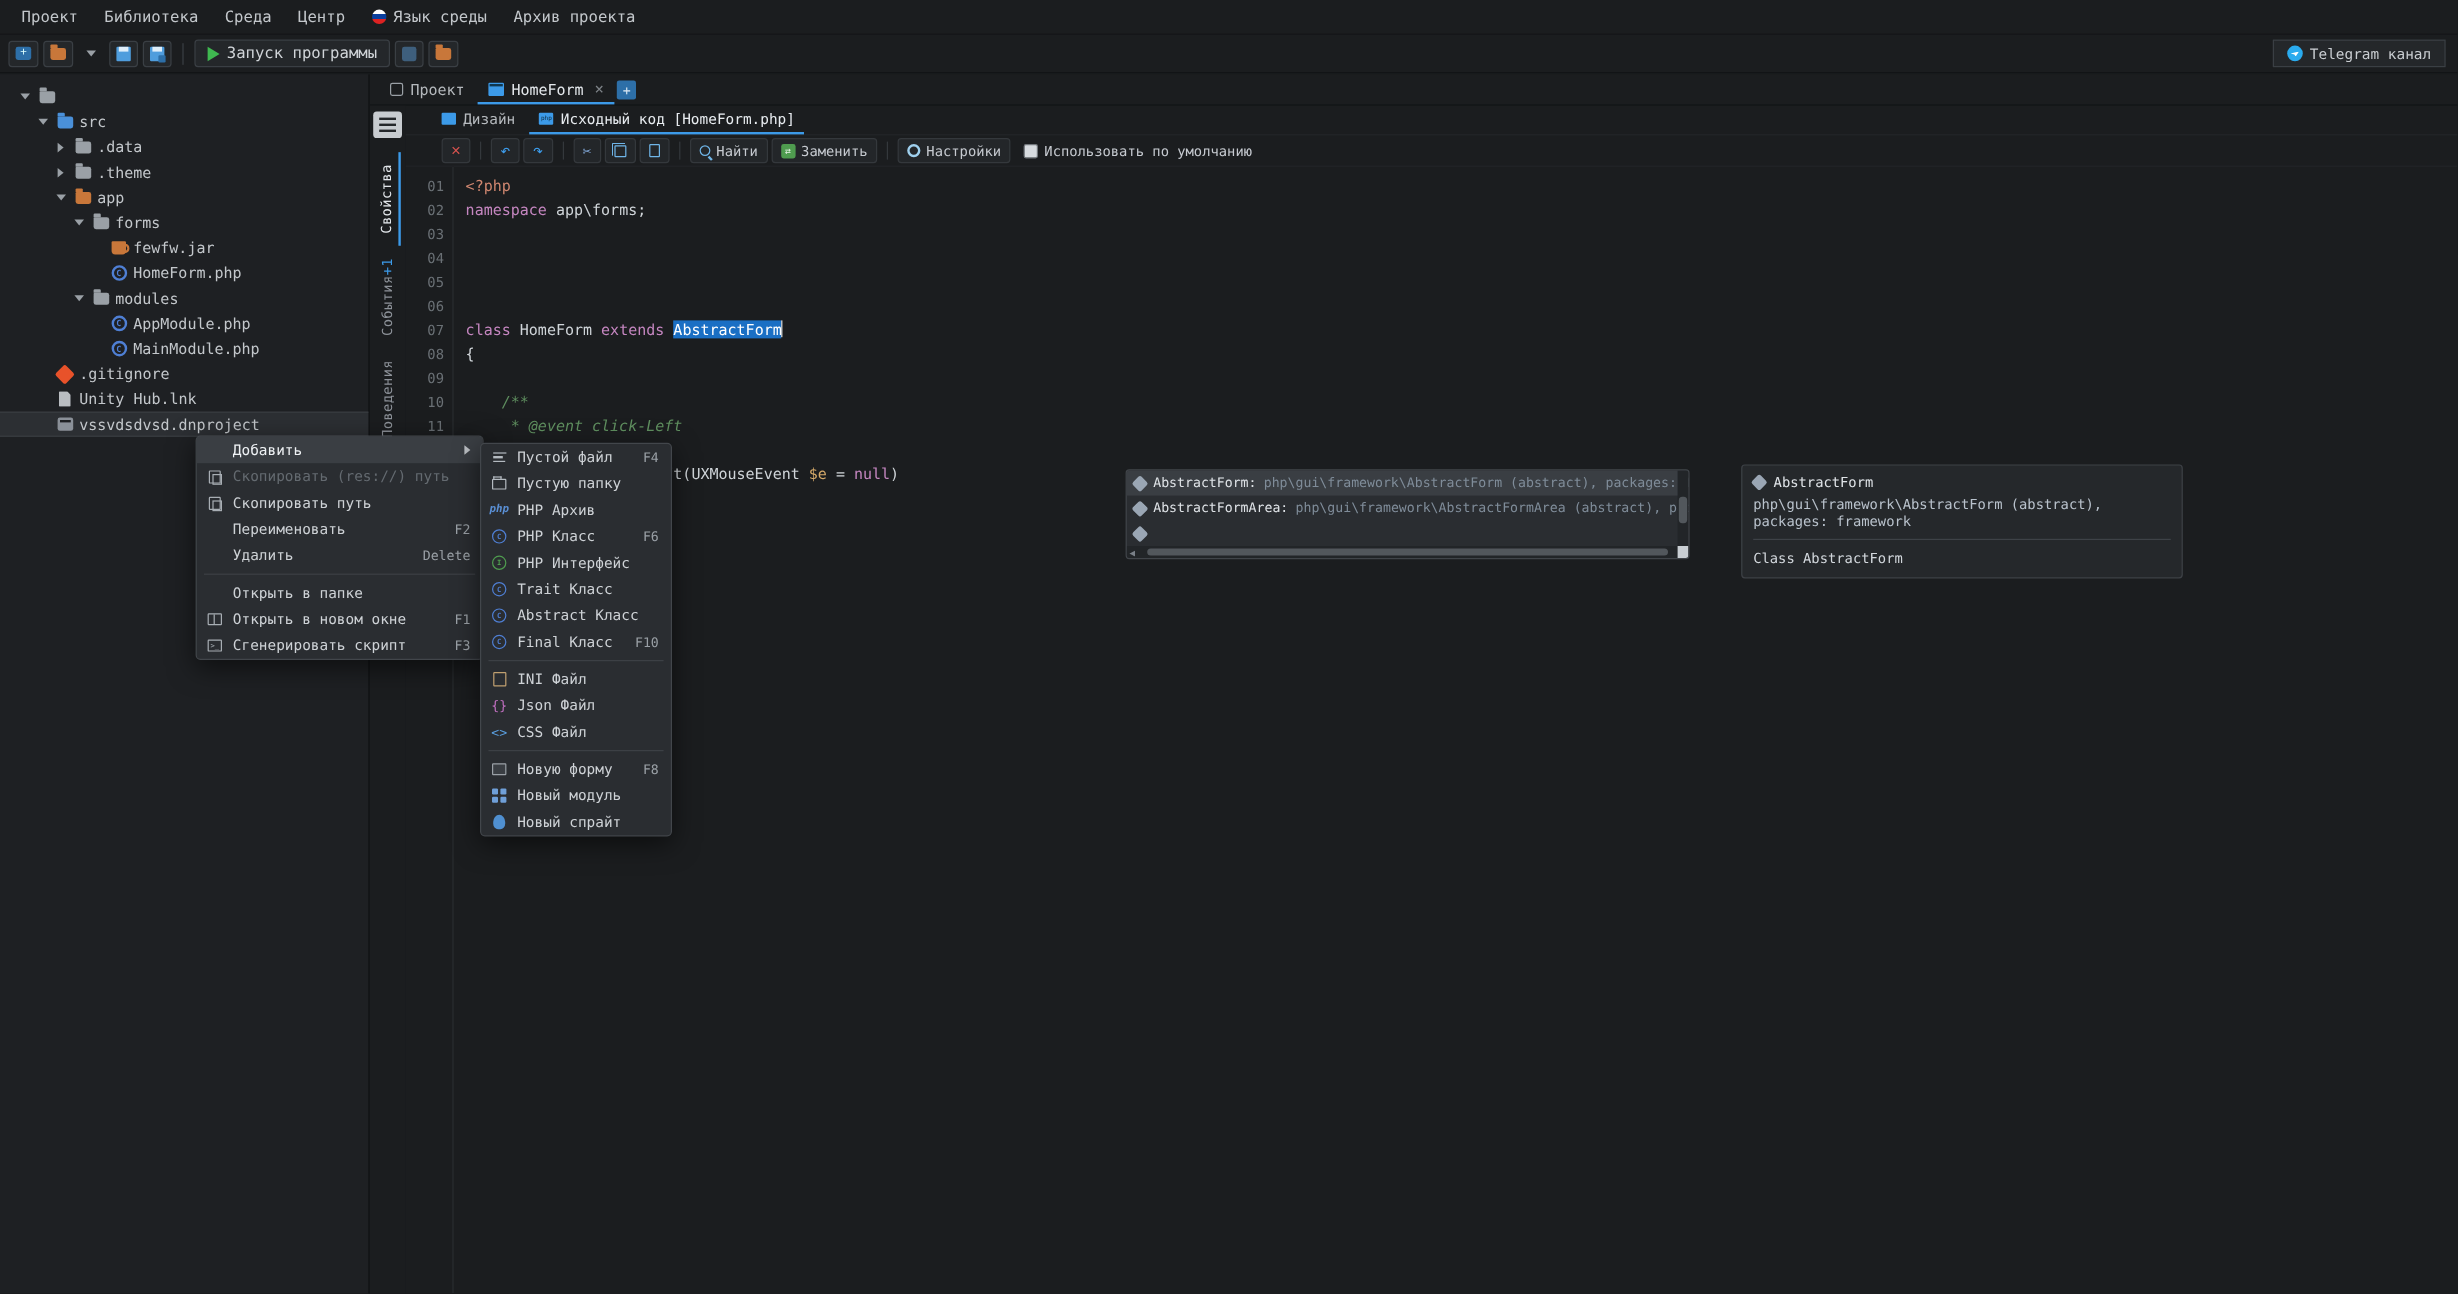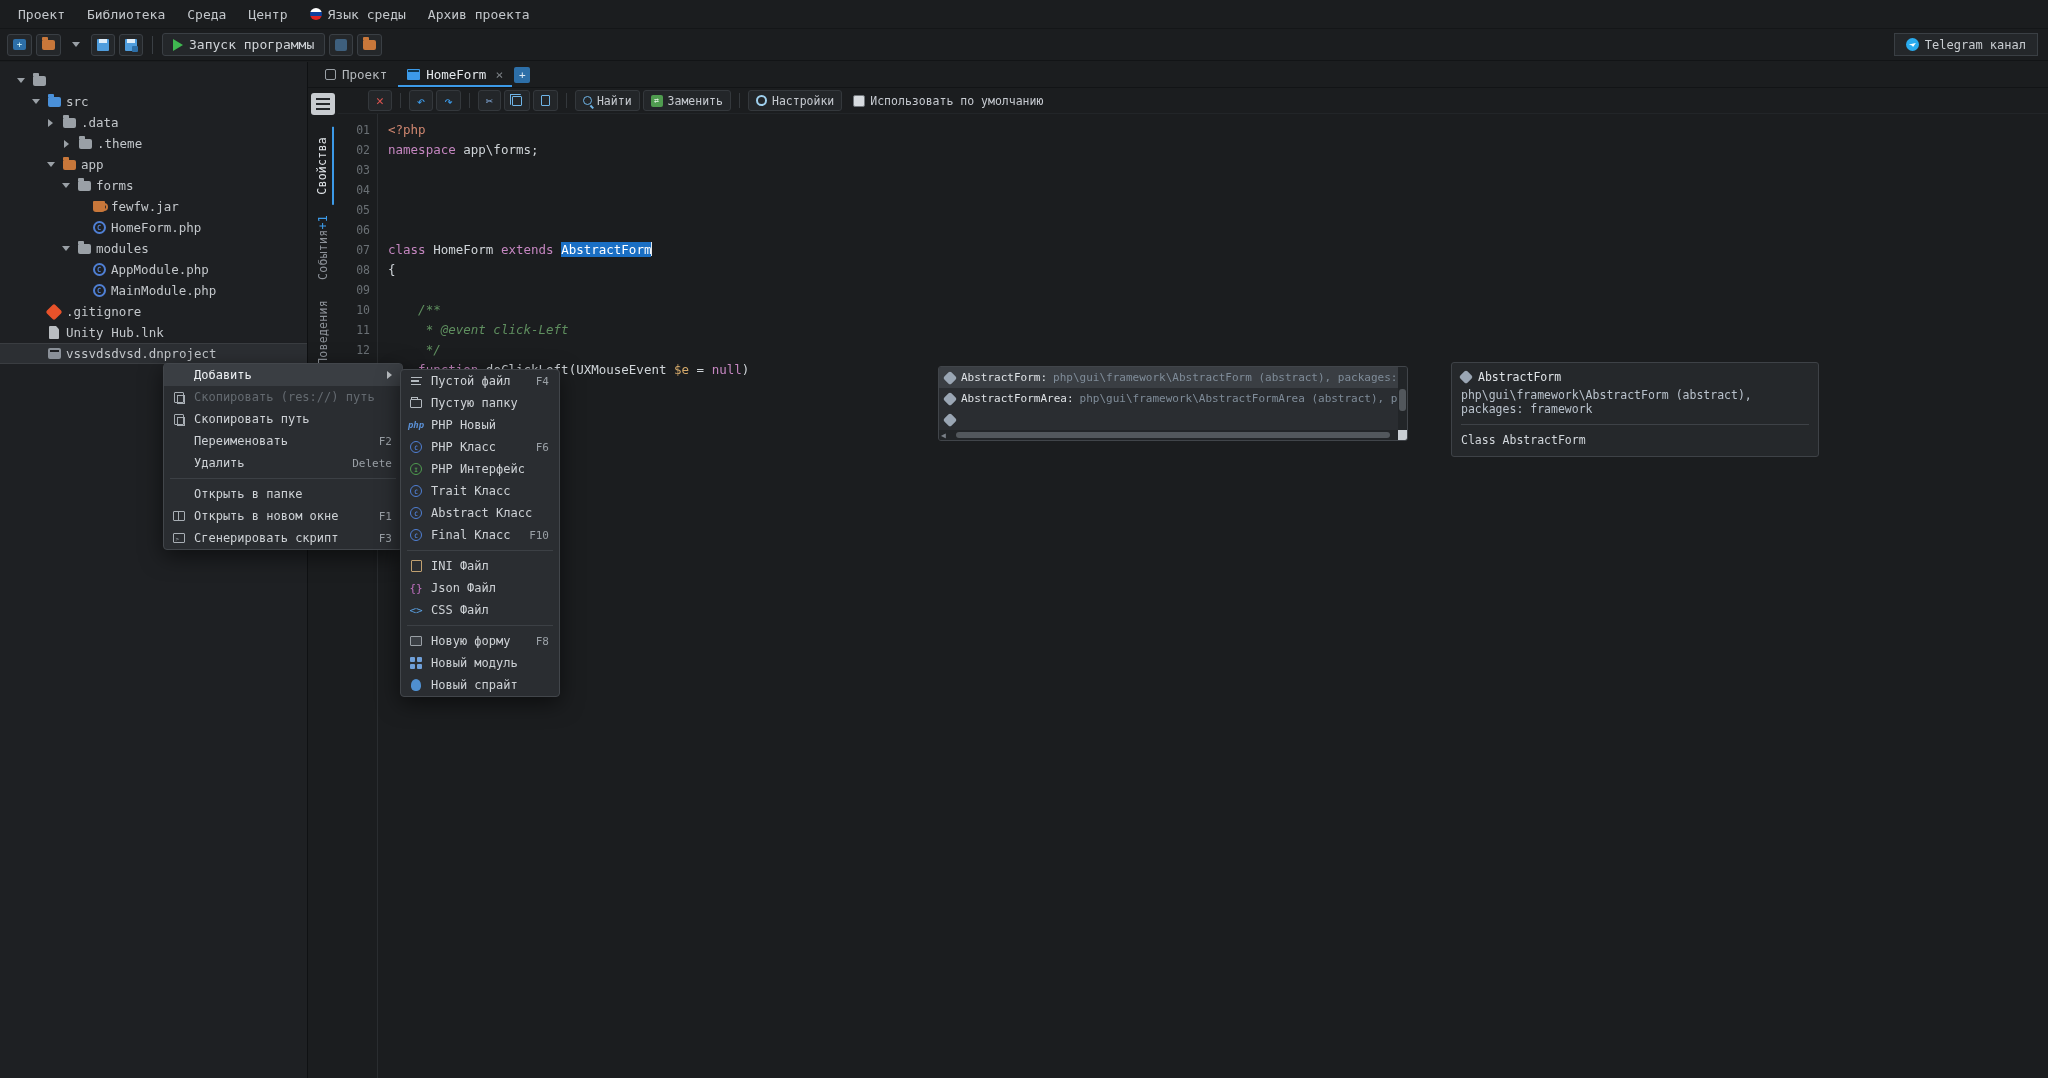--- a/index.html
+++ b/index.html
@@ -386,21 +386,21 @@
         </div>
         <div class="tree-row" style="padding-left: 44px;">
           <span class="tw">
             <span class="arrow-rt"></span>
           </span>
           <span class="ico">
             <span class="f-gray"></span>
           </span>
           <span>.data</span>
         </div>
-        <div class="tree-row" style="padding-left: 60px;">
+        <div class="tree-row" style="padding-left: 44px;">
           <span class="tw">
             <span class="arrow-rt"></span>
           </span>
           <span class="ico">
             <span class="f-gray"></span>
           </span>
           <span>.theme</span>
         </div>
         <div class="tree-row" style="padding-left: 44px;">
           <span class="tw">
@@ -506,20 +506,30 @@
           </div>
         <div class="vtabs" id="vtabs">
             <div class="vtab active"><span>Свойства</span></div>
             <div class="vtab"><span>События</span><span class="badge">+1</span></div>
             <div class="vtab"><span>Поведения</span></div>
           </div>
       </div>
 
       <div class="ed-main">
 
+        <div class="subtabs" id="subtabs">
+            <div class="subtab">
+              <span class="sq-design"></span>
+              <span>Дизайн</span>
+            </div>
+            <div class="subtab active">
+              <span class="sq-src"></span>
+              <span>Исходный код [HomeForm.php]</span>
+            </div>
+          </div>
 
         <div class="edtoolbar">
           <div class="et-btn">
               <span class="x-red">✕</span>
             </div>
           <div class="et-sep"></div>
           <div class="et-btn">
               <span class="arc">↶</span>
             </div>
           <div class="et-btn">
@@ -682,21 +692,21 @@
     <div class="ci">
       <span class="ci-ico">
         <span class="i-folder2"></span>
       </span>
       <span class="lbl">Пустую папку</span>
     </div>
     <div class="ci">
       <span class="ci-ico">
         <span class="i-php">php</span>
       </span>
-      <span class="lbl">PHP Новый</span>
+      <span class="lbl">PHP Архив</span>
     </div>
     <div class="ci">
       <span class="ci-ico">
         <span class="i-circ">C</span>
       </span>
       <span class="lbl">PHP Класс</span>
       <span class="key">F6</span>
     </div>
     <div class="ci">
       <span class="ci-ico">

